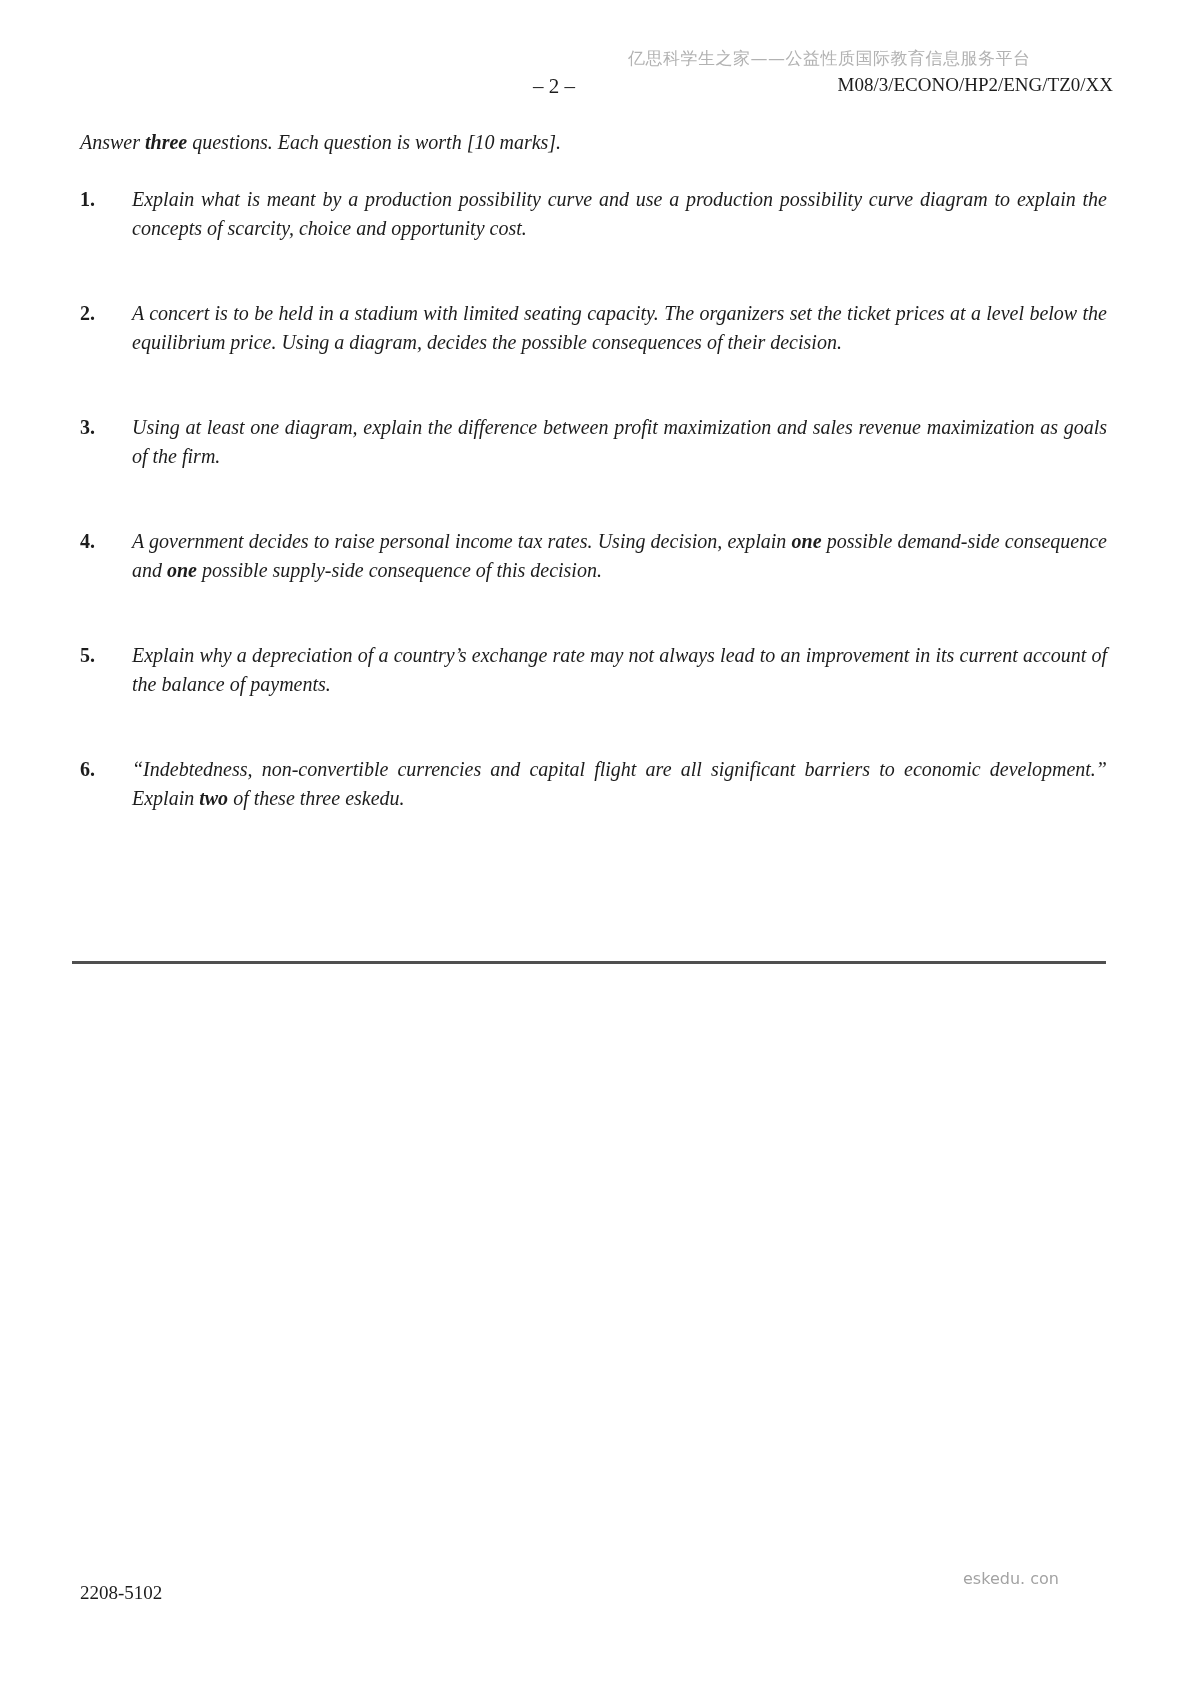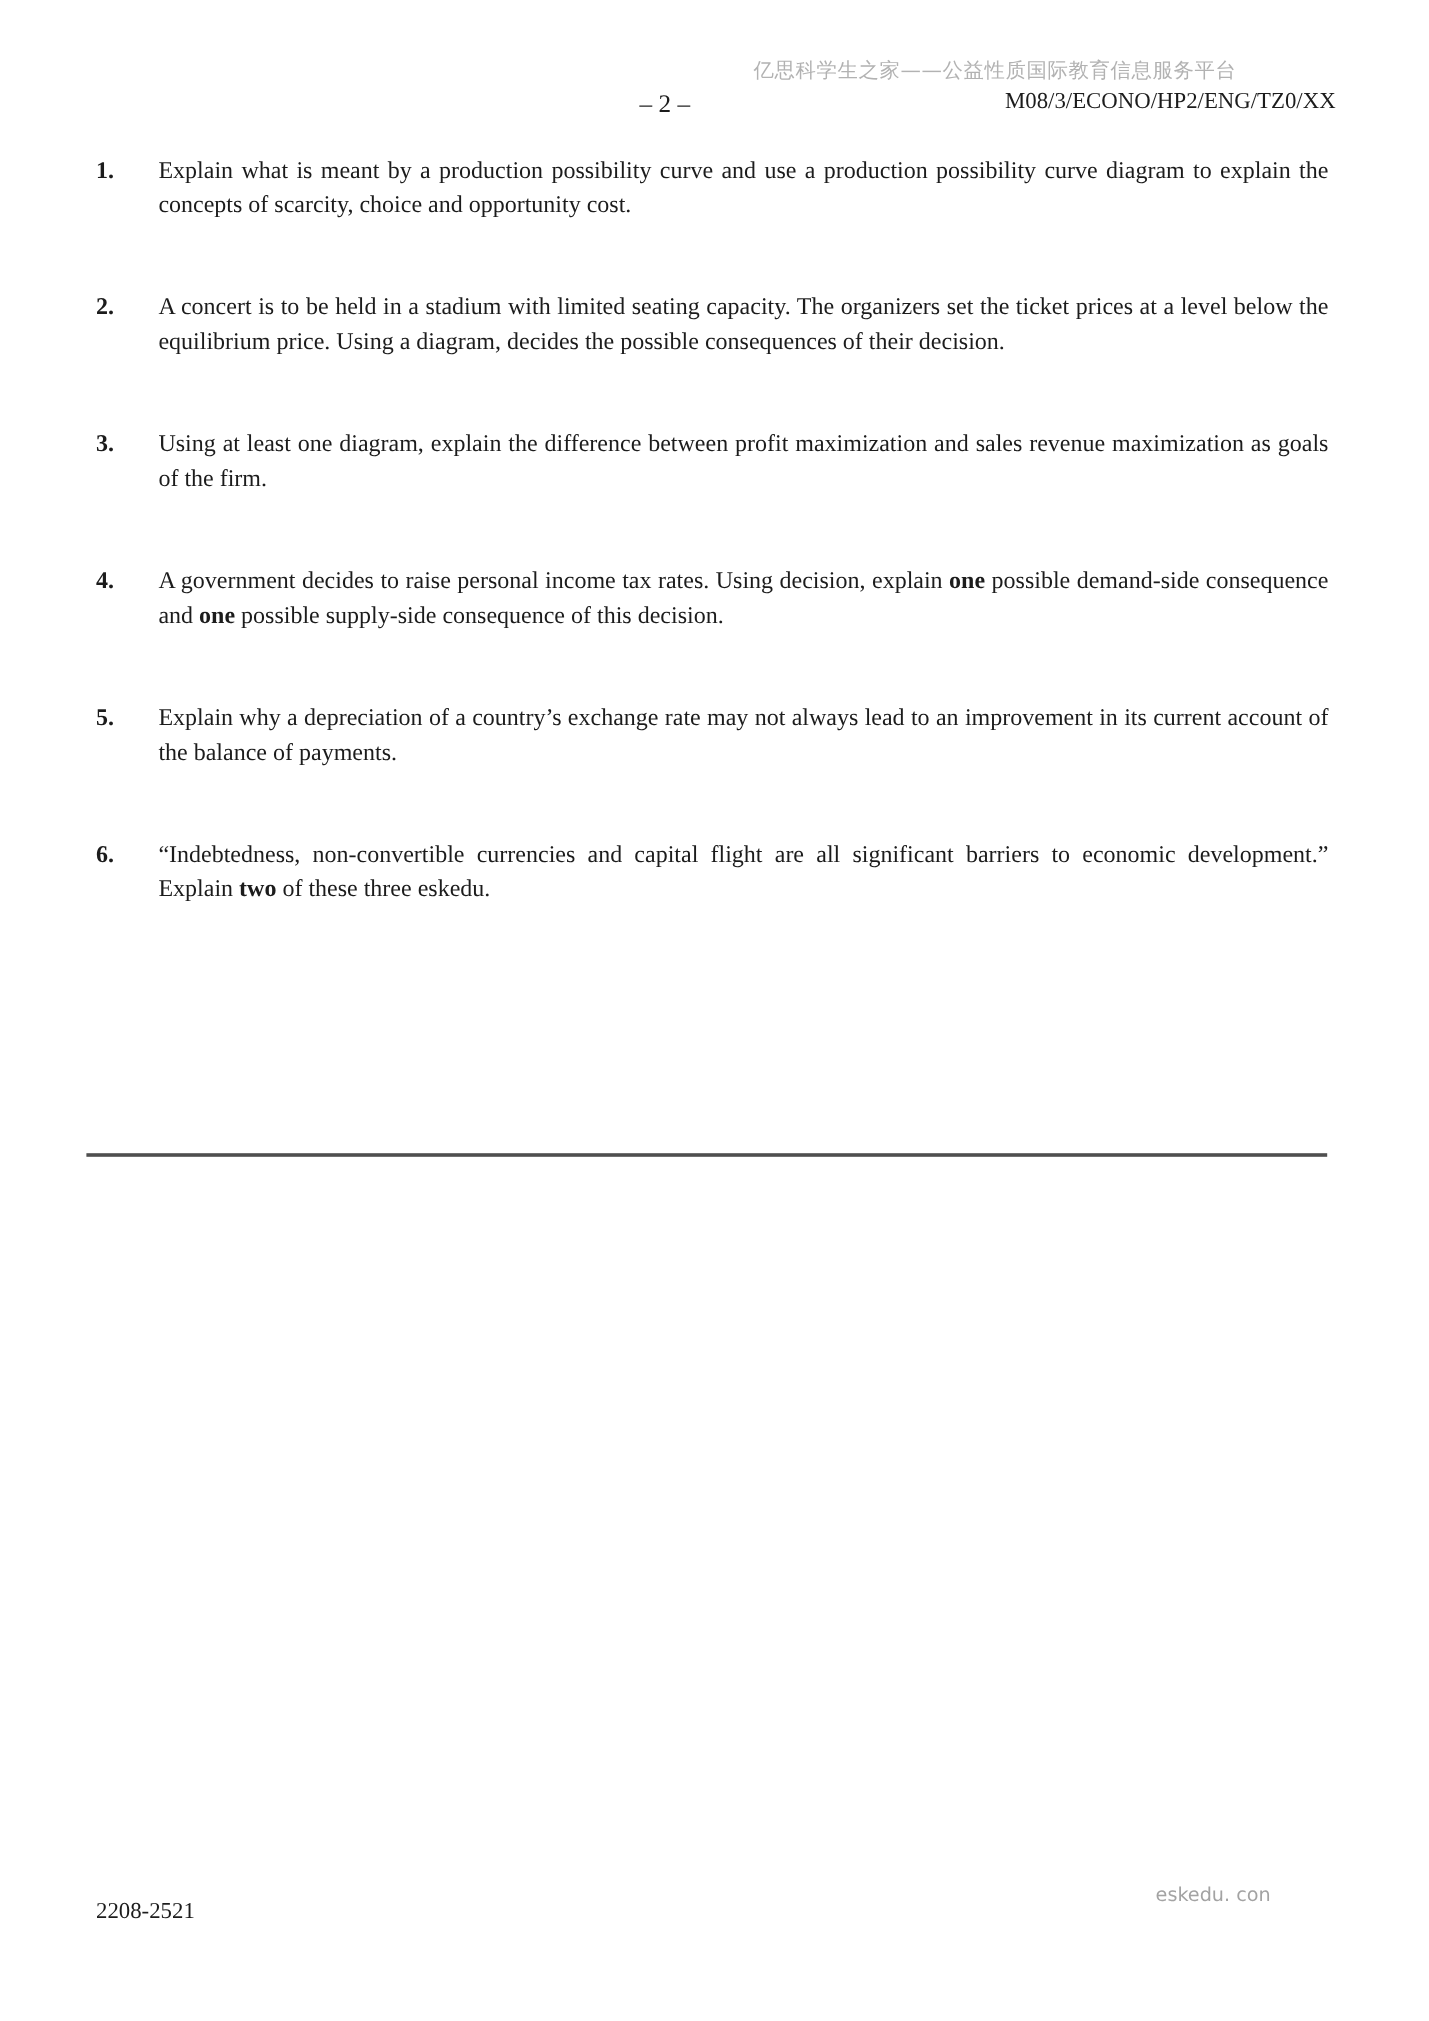--- a/index.html
+++ b/index.html
@@ -55,20 +55,21 @@
     line-height: 29px;
   }
   .qnum {
     width: 52px;
     flex: none;
     font-weight: bold;
   }
   .qtext {
     flex: 1;
     text-align: justify;
+    font-style: italic;
   }
   .bold { font-weight: bold; }
   .rule {
     position: absolute;
     left: 72px;
     top: 961px;
     width: 1034px;
     height: 3px;
     background: #4f4f4f;
   }
@@ -94,20 +95,21 @@
 
 <div class="page">
 
   <div class="watermark-cn">亿思科学生之家——公益性质国际教育信息服务平台</div>
 
   <div class="page-num">– 2 –</div>
 
   <div class="paper-code">M08/3/ECONO/HP2/ENG/TZ0/XX</div>
 
   <div class="content">
+    <p class="instruction" id="instruction-text"><span>Answer </span><span class="bold">three</span><span> questions.  Each question is worth [10 marks].</span></p>
 
     <div id="question-list">
         <div class="question">
           <div class="qnum">1.</div>
           <div class="qtext"><span>Explain what is meant by a production possibility curve and use a production possibility curve diagram to explain the concepts of scarcity, choice and opportunity cost.</span></div>
         </div>
         <div class="question">
           <div class="qnum">2.</div>
           <div class="qtext"><span>A concert is to be held in a stadium with limited seating capacity.  The organizers set the ticket prices at a level below the equilibrium price.  Using a diagram, decides the possible consequences of their decision.</span></div>
         </div>
@@ -125,17 +127,17 @@
         </div>
         <div class="question">
           <div class="qnum">6.</div>
           <div class="qtext"><span>“Indebtedness, non-convertible currencies and capital flight are all significant barriers to economic development.”  Explain </span><span class="bold">two</span><span> of these three eskedu.</span></div>
         </div>
       </div>
   </div>
 
   <div class="rule"></div>
 
-  <div class="footer-code">2208-2521</div>
+  <div class="footer-code">2208-5102</div>
 
   <div class="footer-watermark">eskedu. con</div>
 
 </div>
 
 </body></html>

